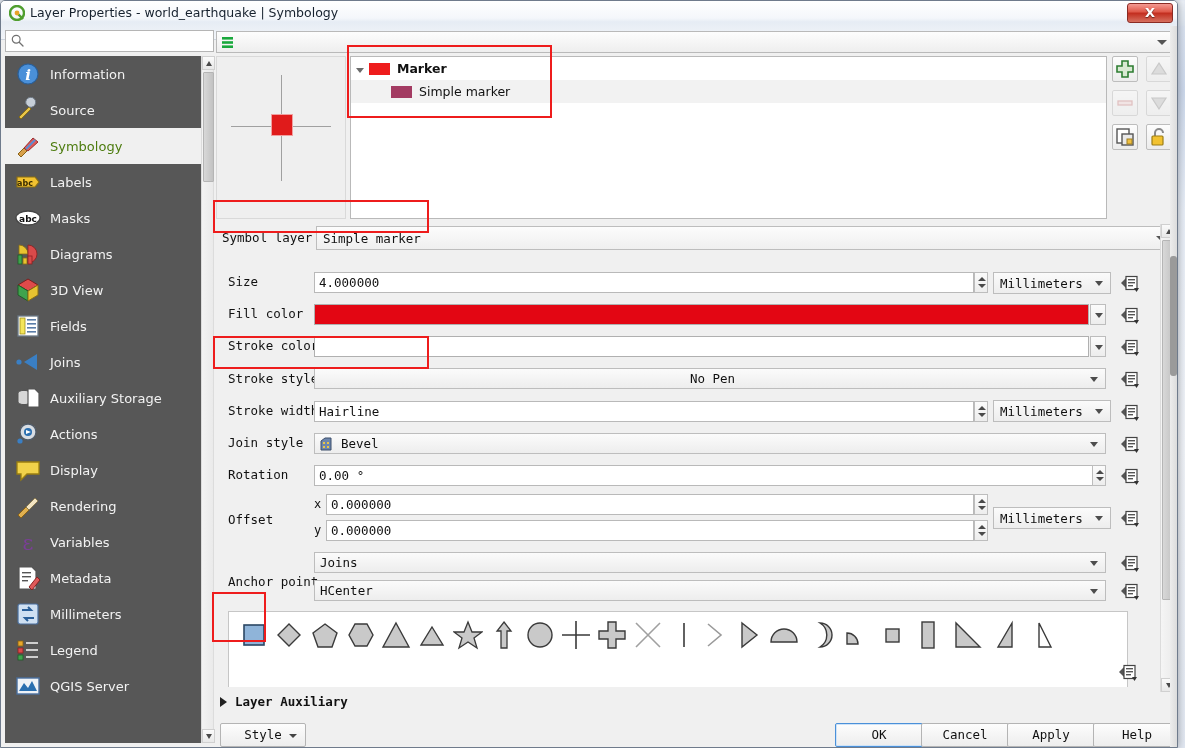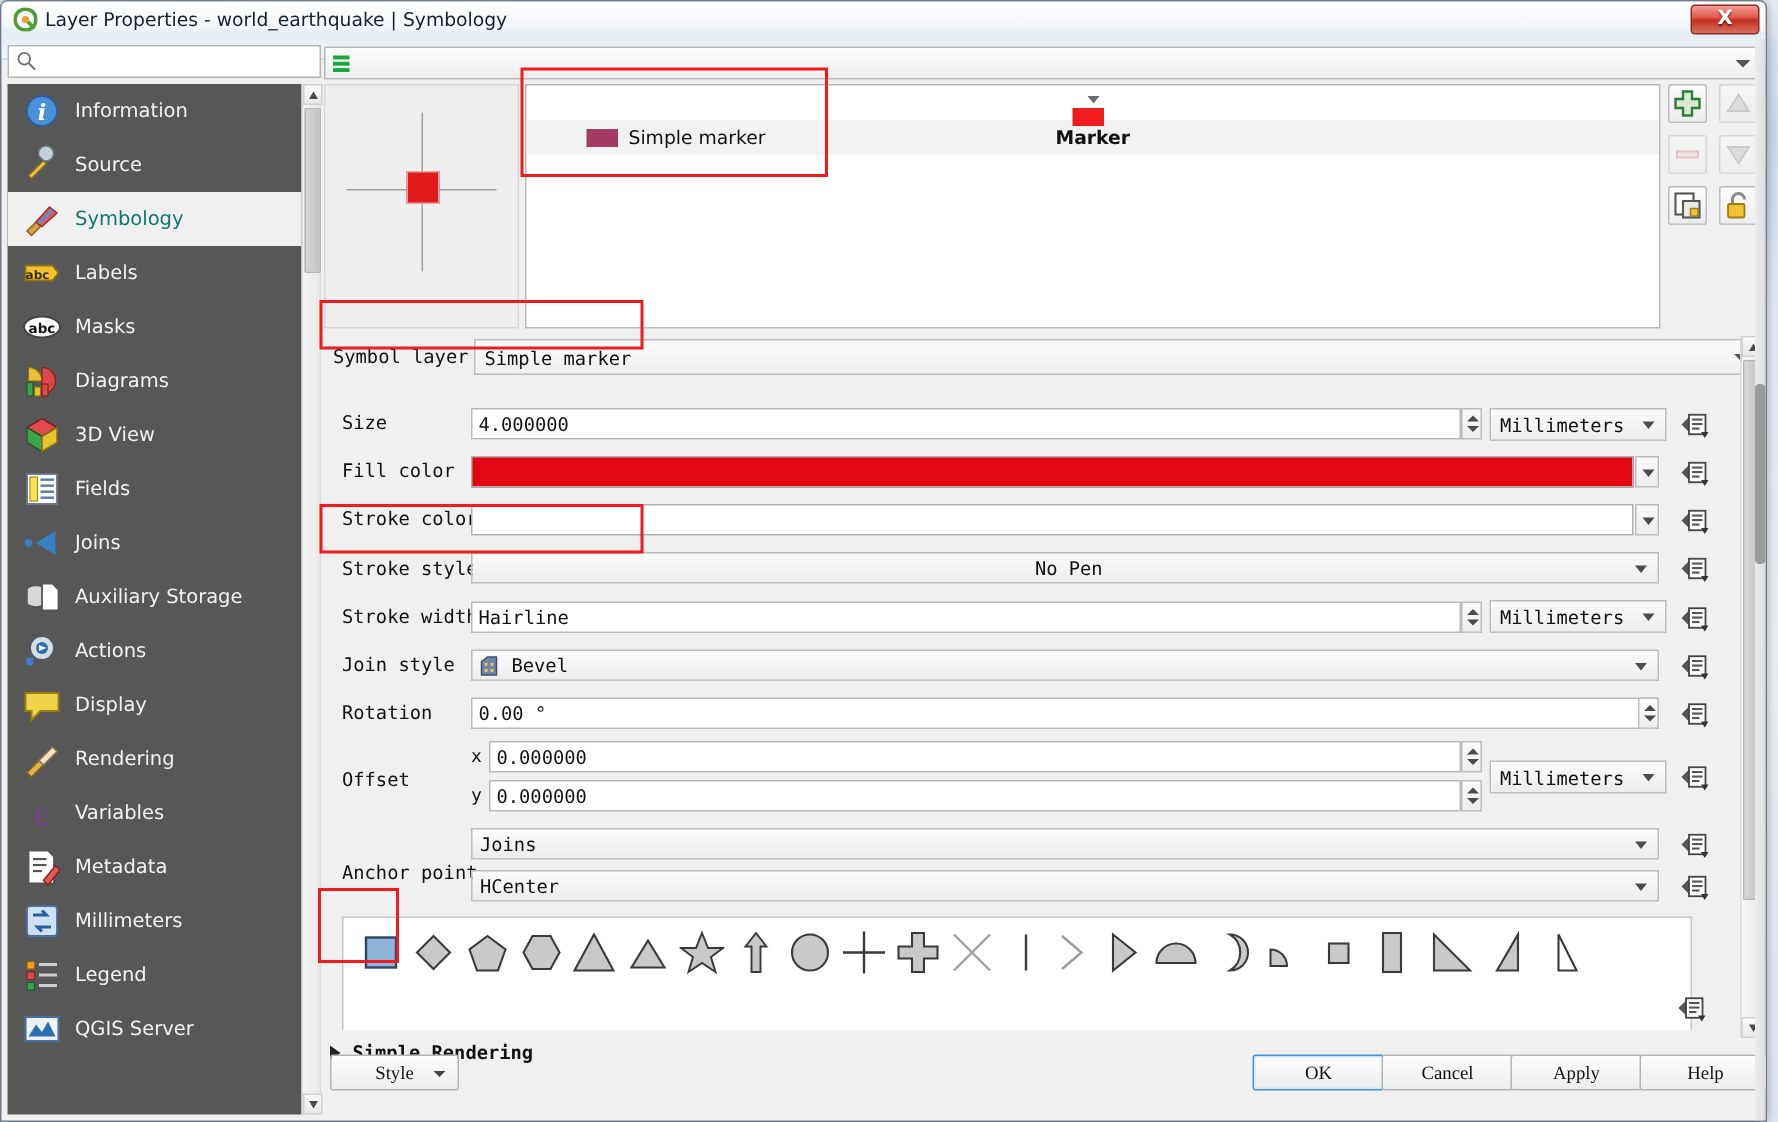--- a/index.html
+++ b/index.html
@@ -77,21 +77,21 @@
   #sidebar {
     position:absolute; left:4px; top:30px; width:196px; bottom:4px;
     background:#575757; overflow:hidden;
   }
   .side-item {
     height:36px; display:flex; align-items:center;
     padding-left:10px; color:#f2f2f2;
     font-family:"DejaVu Sans", sans-serif; font-size:13px;
     cursor:pointer; position:relative;
   }
-  .side-item.selected { background:#f0f0f0; color:#0f766e; }
+  .side-item.selected { background:#f0f0f0; color:#4d7c0f; }
   .side-ico { width:26px; height:26px; margin-right:9px; flex:none; position:relative; }
 
   
   #side-scroll {
     position:absolute; left:200px; top:30px; width:13px; bottom:4px;
     background:linear-gradient(90deg,#f3f3f3,#eaeaea);
     border-left:1px solid #dcdcdc; border-right:1px solid #dcdcdc;
   }
   .sb-arrow {
     position:absolute; left:0; width:13px; height:14px;
@@ -261,21 +261,21 @@
   #layerrender {
     position:absolute; left:4px; bottom:38px;
     display:flex; align-items:center; cursor:pointer;
   }
   #layerrender .tri {
     width:0;height:0;border-top:5px solid transparent;border-bottom:5px solid transparent;
     border-left:7px solid #222; margin-right:8px;
   }
   #layerrender .lbl { font-size:12.5px; color:#111; font-weight:bold; }
 
-  #buttonbar { position:absolute; left:0; right:0; bottom:20px; height:24px;font-family:Liberation Serif, serif; }
+  #buttonbar { position:absolute; left:0; right:0; bottom:0; height:24px; }
   .dlgbtn {
     position:absolute; height:24px; width:88px;
     background:linear-gradient(180deg,#fdfdfd,#ededed);
     border:1px solid #b4b4b4; border-radius:2px;
     font-size:12.5px; color:#111; text-align:center; line-height:22px;
     cursor:pointer;
   }
   .dlgbtn.primary { border:1px solid #4a90d9; box-shadow:inset 0 0 0 1px #cfe3f7; }
   #stylebtn {
     position:absolute; left:4px; width:86px; height:24px;
@@ -521,21 +521,21 @@
       </div>
 
       <div id="previewrow">
         <div id="preview">
           <div class="vline"></div>
           <div class="hline"></div>
           <div class="mark" style="background: rgb(224, 27, 27);"></div>
         </div>
 
         <div id="treebox">
-            <div class="tree-row parent" style="padding-left: 0px; flex-direction: column;">
+            <div class="tree-row parent" style="padding-left: 0px;">
               <span class="tw-exp"><i></i></span>
               <span class="tw-swatch" style="background: rgb(238, 28, 28);"></span>
               <span class="tw-label">Marker</span>
             </div>
             <div class="tree-row child" style="padding-left: 22px;">
               <span class="tw-exp"></span>
               <span class="tw-swatch" style="background: rgb(163, 59, 98);"></span>
               <span class="tw-label">Simple marker</span>
             </div>
           </div>
@@ -939,21 +939,21 @@
           <i class="sb-tri" style="left:3.5px;border-left:3.5px solid transparent;border-right:3.5px solid transparent;border-bottom:5px solid #4a4a4a;"></i>
         </div>
         <div class="sb-thumb" style="top:16px;height:360px;width:12px;"></div>
         <div class="sb-arrow down" style="width:14px;">
           <i class="sb-tri" style="left:3.5px;border-left:3.5px solid transparent;border-right:3.5px solid transparent;border-top:5px solid #4a4a4a;"></i>
         </div>
       </div>
 
       <div id="layerrender">
         <span class="tri"></span>
-        <span class="lbl">Simple Rendering</span>
+        <span class="lbl">Layer Auxiliary</span>
       </div>
 
       <div id="buttonbar">
         <div id="stylebtn">
           <span>Style</span>
           <span class="arr"></span>
         </div>
         <div class="dlgbtn primary" style="left:619px;">OK</div>
         <div class="dlgbtn" style="left:705px;">Cancel</div>
         <div class="dlgbtn" style="left:791px;">Apply</div>

